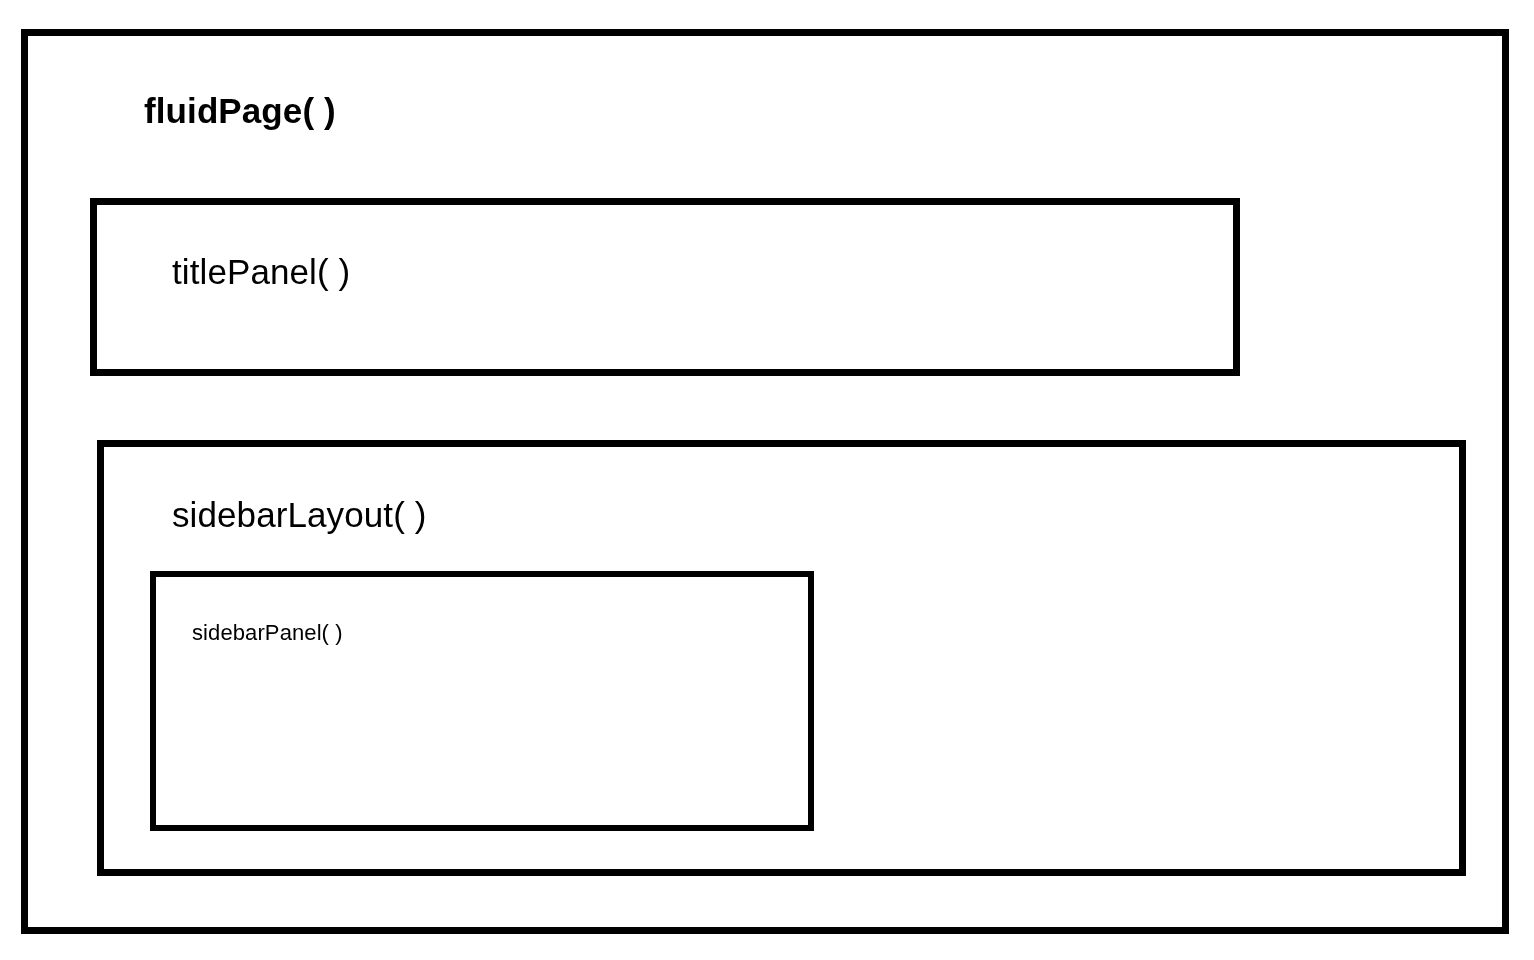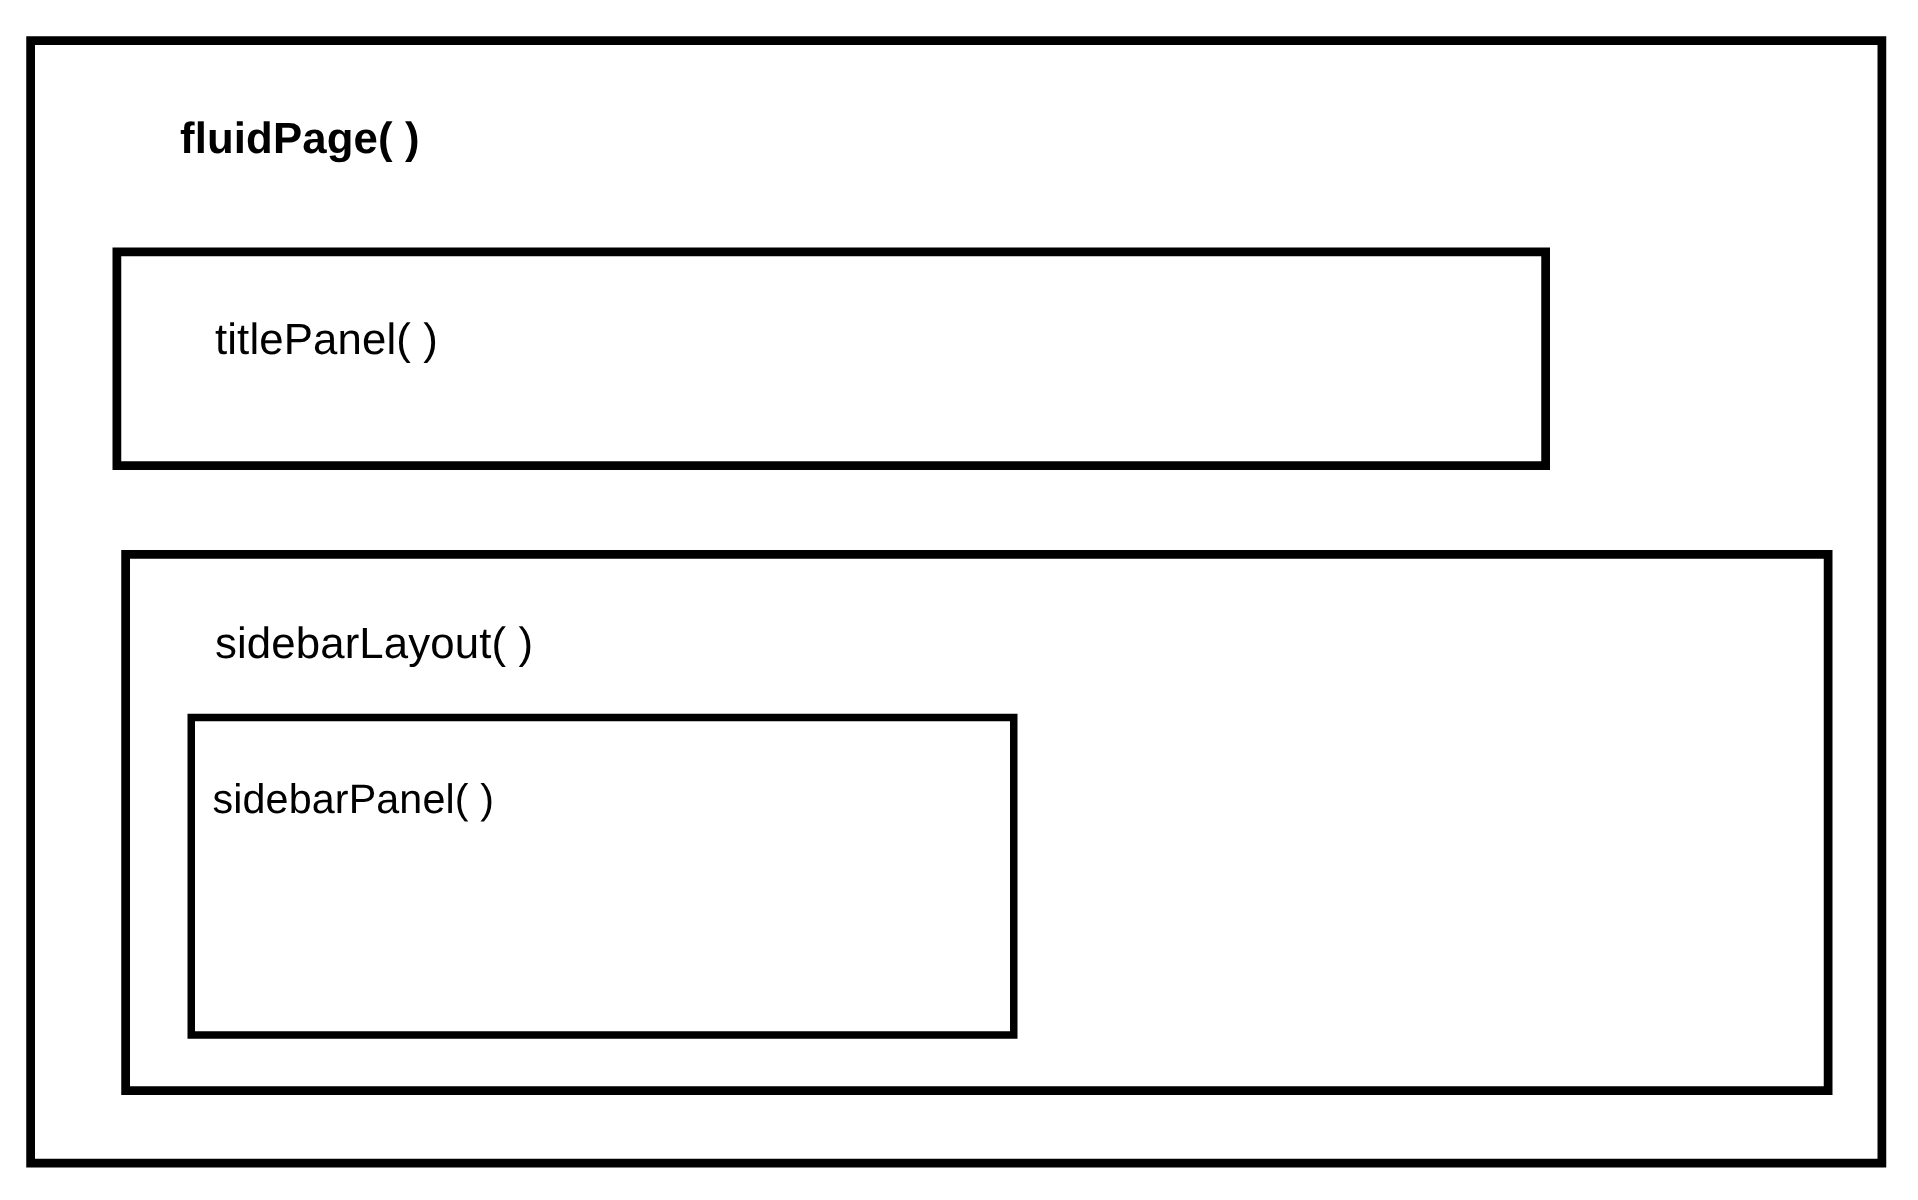--- a/index.html
+++ b/index.html
@@ -96,23 +96,23 @@
     left: 75px;
     top: 47px;
     font-size: 35px;
   }
   .label-sidebarlayout {
     left: 68px;
     top: 48px;
     font-size: 35px;
   }
   .label-sidebarpanel {
-    left: 14px;
+    left: 36px;
     top: 43px;
-    font-size: 33px;
+    font-size: 22px;
   }
   .label-mainpanel {
     left: 43px;
     top: 42px;
     font-size: 33px;
   }
 </style>
 </head>
 <body>
 

